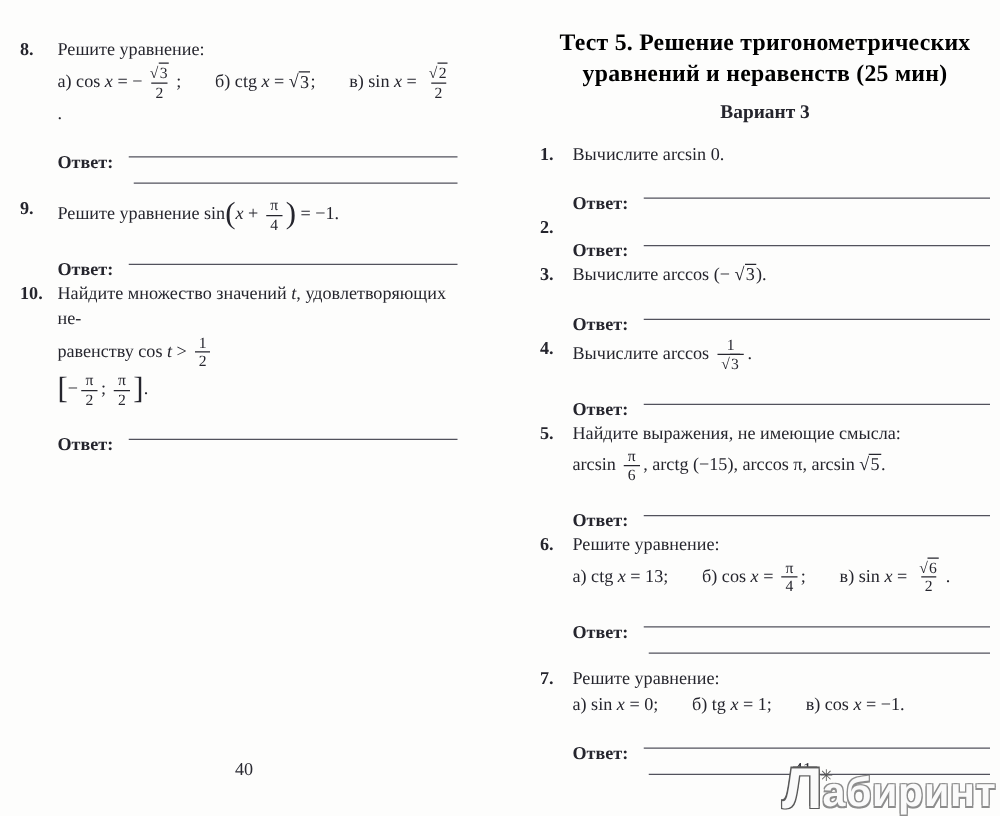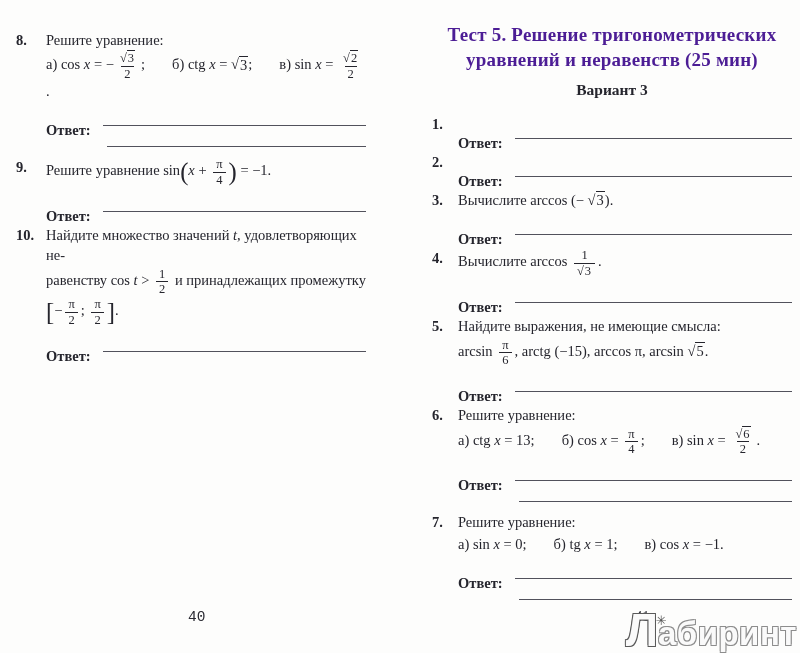--- a/index.html
+++ b/index.html
@@ -7,21 +7,21 @@
     position:relative; width:800px; height:653px;
     background:#fdfdfc; overflow:hidden;
     font-family:"Liberation Serif", serif;
     color:#25252d; font-size:14.5px;
   }
   .page { position:absolute; top:0; }
   .page-left  { left:16px;  top:30px; width:350px; }
   .page-right { left:432px; top:22px; width:360px; }
 
   
-  .test-title { text-align:center; font-weight:bold; font-size:19px; line-height:1.32; color:#4c1d95; letter-spacing:0.2px; }
+  .test-title { text-align:center; font-weight:bold; font-size:19px; line-height:1.32; color:#000000; letter-spacing:0.2px; }
   .variant { text-align:center; font-weight:bold; font-size:15.5px; margin-top:9px; }
   .page-right .problems { margin-top:15px; }
 
   
   .problem { display:flex; margin-bottom:10px; }
   .pnum { flex:none; width:30px; font-weight:bold; line-height:1.4; }
   .page-right .pnum { width:26px; }
   .pbody { flex:1; min-width:0; }
   .pline { line-height:1.4; margin-bottom:1px; }
 
@@ -36,21 +36,21 @@
   .big-paren { font-size:1.7em; line-height:1; vertical-align:middle; font-weight:normal; }
 
   
   .answer-row { display:flex; margin-top:6px; height:22px; }
   .answer-label { flex:none; font-weight:bold; margin-right:12px;margin-top:15px; }
   .answer-line { flex:1; border-bottom:1px solid #52525c; margin-bottom:3px; }
   .answer-extra { border-bottom:1px solid #52525c; height:17px; margin-left:61px; }
 
   
   .page-num { position:absolute; bottom:28px; font-size:14.5px; color:#2a2a32; }
-  .pn-left  { left:188px;font-family:Liberation Mono, monospace; }
+  .pn-left  { left:188px; }
   .pn-right { left:635px; }
 
   
   .watermark { position:absolute; right:3px; bottom:3px; display:flex; align-items:flex-end; font-family:"Liberation Sans", sans-serif; }
   .wm-word { font-weight:bold; color:#fafafa;
     text-shadow:-1px -1px 0 #8d8d8d, 1px -1px 0 #8d8d8d, -1px 1px 0 #8d8d8d, 1px 1px 0 #8d8d8d; }
   .wm-l { font-size:46px; line-height:0.82;
     text-shadow:-1px -1px 0 #5a5a5a, 1px -1px 0 #5a5a5a, -1px 1px 0 #5a5a5a, 1px 1px 0 #5a5a5a; }
   .wm-rest { font-size:33px; line-height:1; letter-spacing:0.5px; }
   .wm-sun { position:absolute; left:30px; top:1px; font-size:13px; color:#555; text-shadow:none; }
@@ -93,21 +93,21 @@
             </div>
           </div>
         </div>
         <div class="problem">
           <div class="pnum">10.</div>
           <div class="pbody">
             <div class="pline"><span class="tok-txt">Найдите множество значений </span><span class="tok-var">t</span><span class="tok-txt">, удовлетворяющих не-</span></div>
             <div class="pline"><span class="tok-txt">равенству  cos </span><span class="tok-var">t</span><span class="tok-txt"> &gt; </span><span class="frac">
                 <span class="num">1</span>
                 <span class="den">2</span>
-              </span><span class="tok-txt">  и  принадлежащих  промежутку</span></div>
+              </span></div>
             <div class="pline"><span class="big-paren">[</span><span class="tok-txt">−</span><span class="frac">
                 <span class="num">π</span>
                 <span class="den">2</span>
               </span><span class="tok-txt">; </span><span class="frac">
                 <span class="num">π</span>
                 <span class="den">2</span>
               </span><span class="big-paren">]</span><span class="tok-txt">.</span></div>
             <div class="answer-row">
               <span class="answer-label">Ответ:</span>
               <span class="answer-line"></span>
@@ -120,20 +120,21 @@
   <div class="page page-right">
     <div class="test-title">
       <div>Тест 5. Решение тригонометрических</div>
       <div>уравнений и неравенств (25 мин)</div>
     </div>
     <div class="variant">Вариант 3</div>
     <div class="problems" id="right-problems">
         <div class="problem">
           <div class="pnum">1.</div>
           <div class="pbody">
+            <div class="pline"><span class="tok-txt">Вычислите arcsin 0.</span></div>
             <div class="answer-row">
               <span class="answer-label">Ответ:</span>
               <span class="answer-line"></span>
             </div>
           </div>
         </div>
         <div class="problem">
           <div class="pnum">2.</div>
           <div class="pbody">
             <div class="answer-row">

